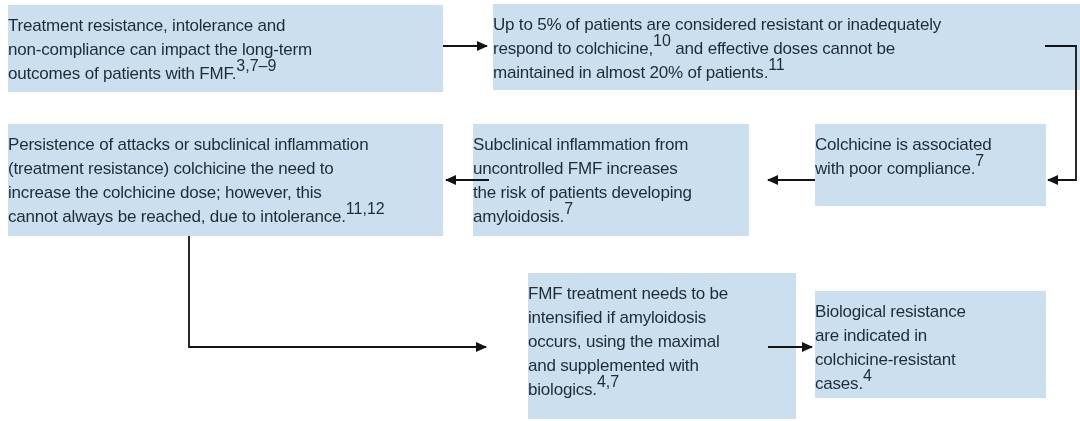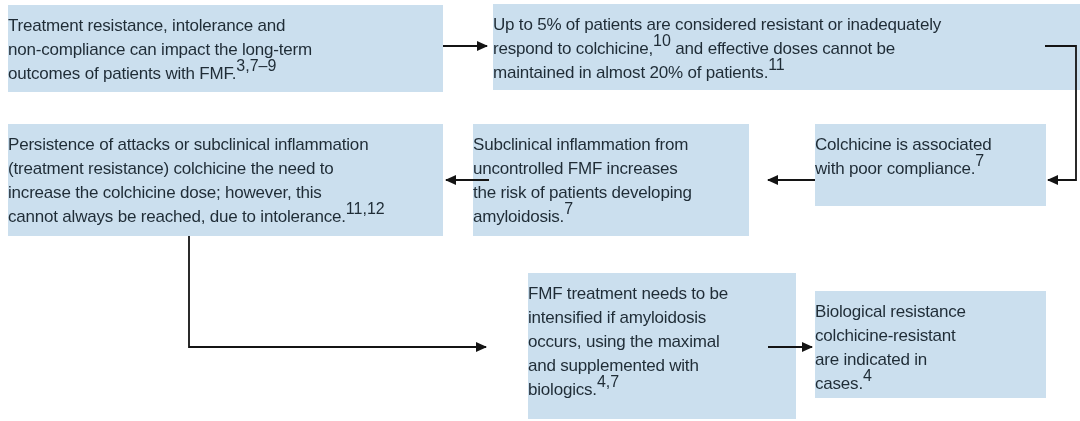--- a/index.html
+++ b/index.html
@@ -91,22 +91,22 @@
   <div id="b5" class="box">
       <div class="line">FMF treatment needs to be</div>
       <div class="line">intensified if amyloidosis</div>
       <div class="line">occurs, using the maximal</div>
       <div class="line">and supplemented with</div>
       <div class="line">biologics.<sup>4,7</sup></div>
     </div>
 
   <div id="b6" class="box">
       <div class="line">Biological resistance</div>
+      <div class="line">are indicated in</div>
       <div class="line">colchicine-resistant</div>
-      <div class="line">are indicated in</div>
       <div class="line">cases.<sup>4</sup></div>
     </div>
 
   <svg class="connectors" viewBox="0 0 1080 421" xmlns="http://www.w3.org/2000/svg">
     <defs>
       <marker id="ah" markerUnits="userSpaceOnUse" markerWidth="12" markerHeight="10" refX="10" refY="5" orient="auto">
         <path d="M0,0 L11,5 L0,10 Z"></path>
       </marker>
     </defs>
     <path class="wire" marker-end="url(#ah)" d="M443,46 L487,46"></path>

